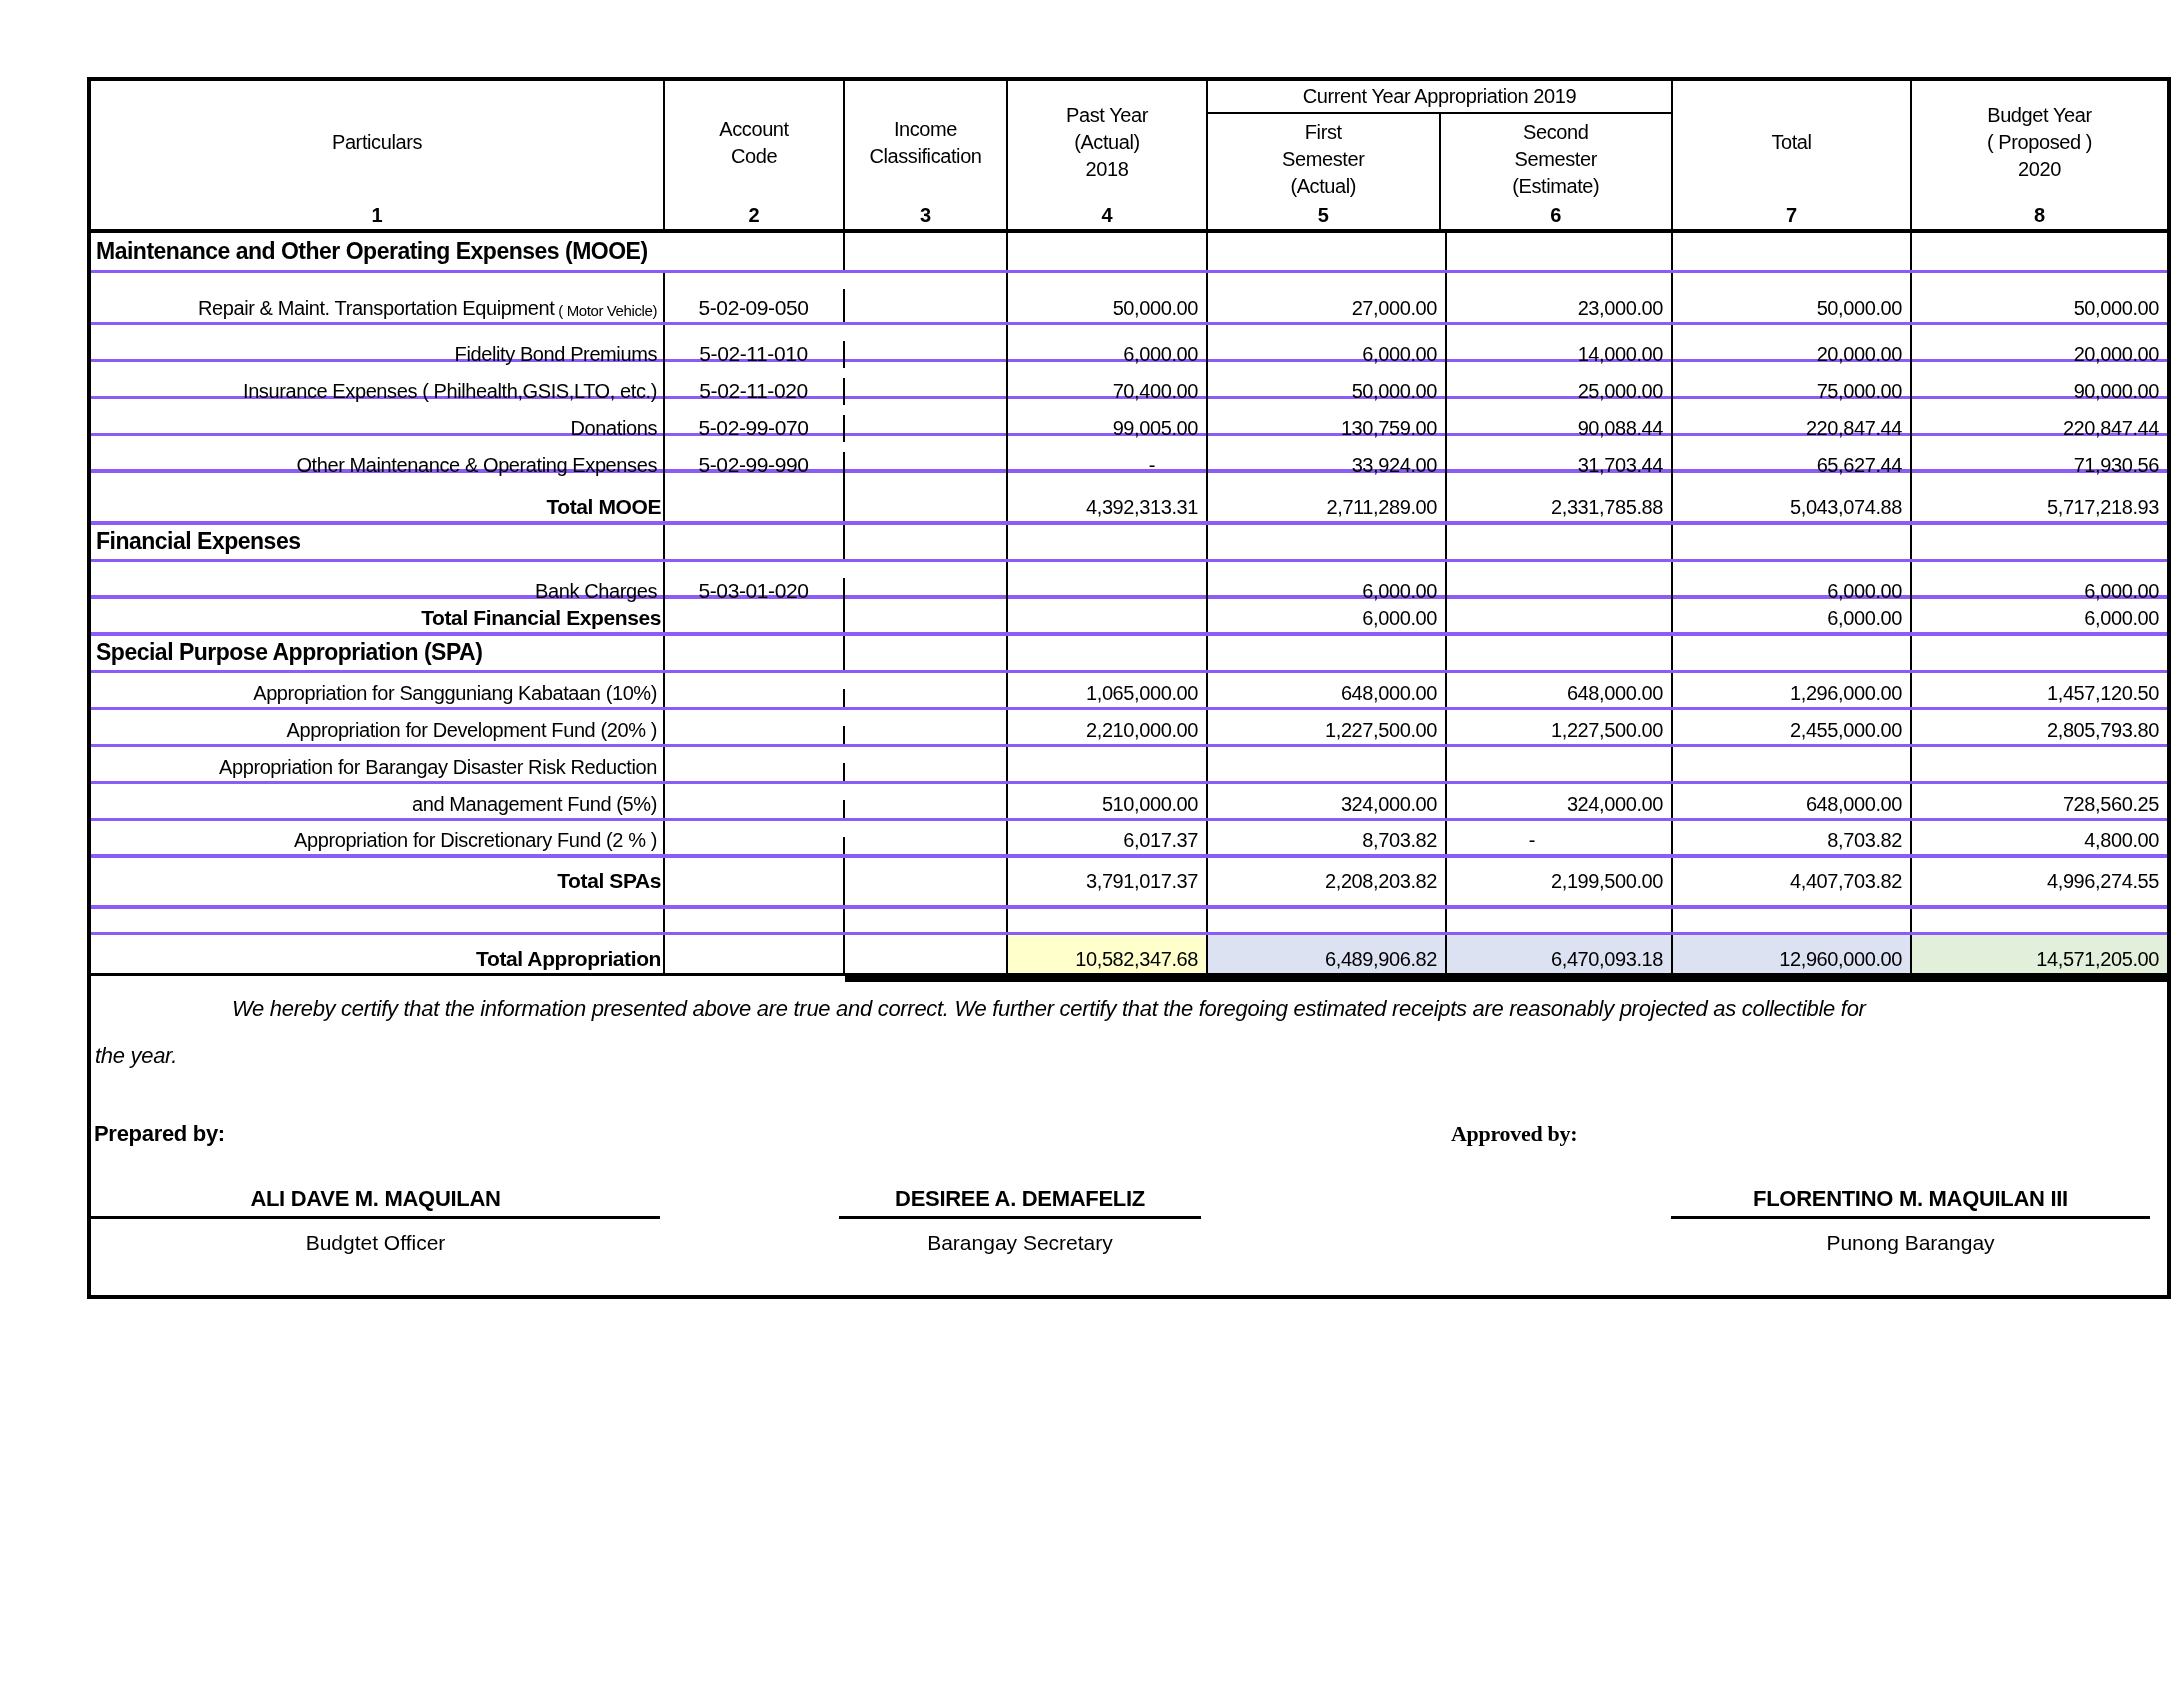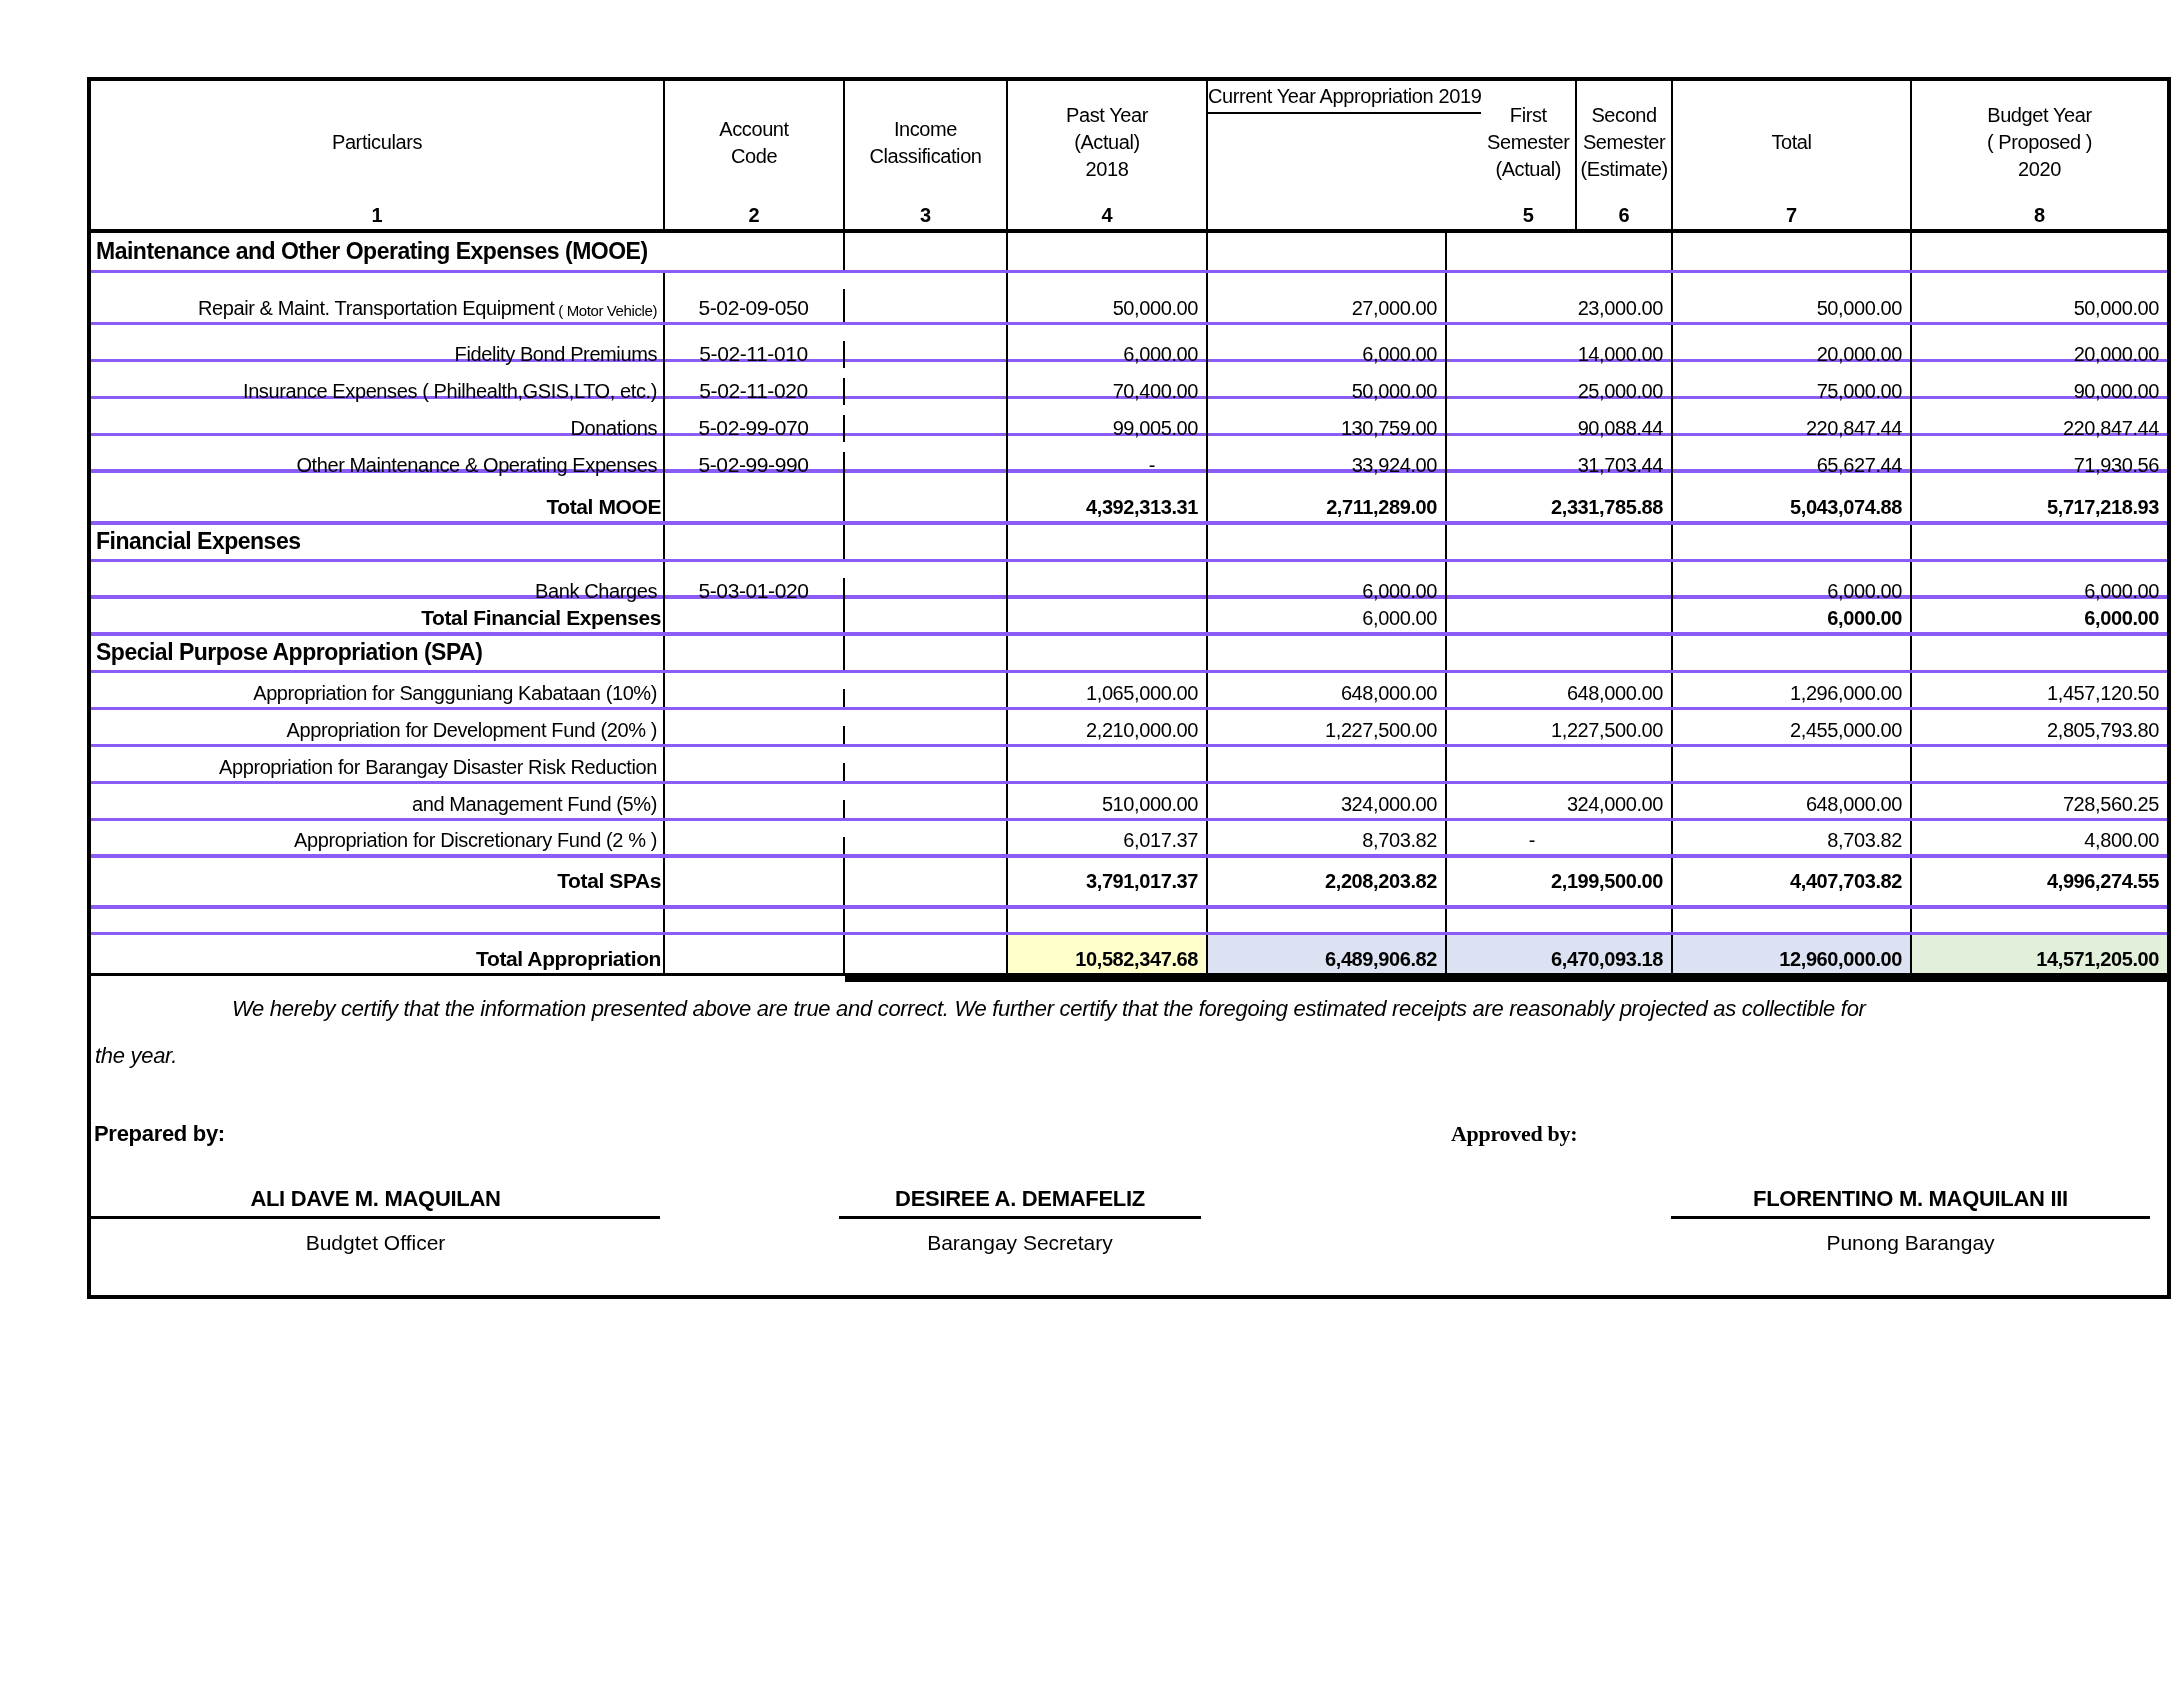--- a/index.html
+++ b/index.html
@@ -17,36 +17,36 @@
   .row.nb{border-bottom:none;}
 
   .c{display:flex;align-items:flex-end;padding:1px 6px 3px 5px;font-size:20px;letter-spacing:-0.4px;line-height:1.1;}
   .part{white-space:pre;overflow:hidden;justify-content:flex-end;}
   .part .small{font-size:15px;padding-left:4px;}
   .acct{justify-content:center;font-size:21px;margin-top:16px;}
   .num{justify-content:flex-end;padding-right:8px;}
   .sec{font-weight:bold;font-size:23px;letter-spacing:-0.5px;align-items:center;padding-bottom:1px;}
   .span2{grid-column:1 / span 2;}
   .tlab{justify-content:flex-end;font-weight:bold;font-size:21px;padding-right:2px;}
-  .b{font-weight:bold;padding-left:21px;}
+  .b{font-weight:normal;padding-left:21px;}
   .dash{padding-right:51px;}
   .dashc{justify-content:center;padding-right:59px;}
   .vc{align-items:center;}
 
   .h40{height:40px;}.h53{height:52px;}.h37{height:37px;}.h42{height:52px;}
   .h52{height:51px;}.h26{height:26px;}.h38{height:38px;}
 
   
   .header{height:152px;border-bottom:4px solid #000;}
   .hcell{display:flex;flex-direction:column;align-items:center;border-right:2px solid #000;}
   .header > div:last-child{border-right:none;}
   .hlabel{flex:1;display:flex;align-items:center;justify-content:center;text-align:center;
           white-space:pre-line;font-size:20px;line-height:1.35;letter-spacing:-0.4px;}
   .hnum{font-weight:bold;font-size:20px;padding-bottom:2px;}
-  .hgroup{grid-column:5 / span 2;display:flex;flex-direction:row;border-right:2px solid #000;}
+  .hgroup{grid-column:5 / span 2;display:flex;flex-direction:column;border-right:2px solid #000;}
   .hg-top{height:33px;border-bottom:2px solid #000;display:flex;align-items:center;justify-content:center;
           font-size:20px;letter-spacing:-0.4px;}
   .hg-cols{flex:1;display:flex;border-radius:31px;}
   .hg-cols .hcell{flex:1;border-right:none;}
   .hg-cols .hcell:first-child{border-right:2px solid #000;}
 
   
   .grandbar{display:flex;height:9px;}
   .gbl{width:754px;border-top:3px solid #000;background:#fff;}
   .gbr{flex:1;background:#000;}

